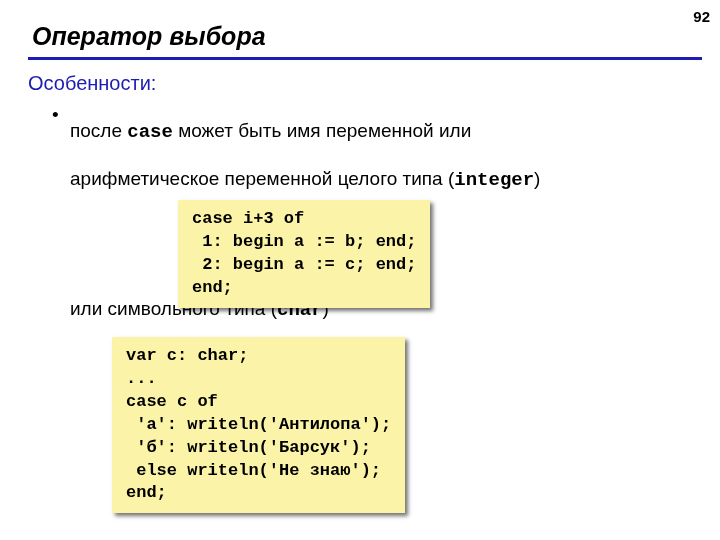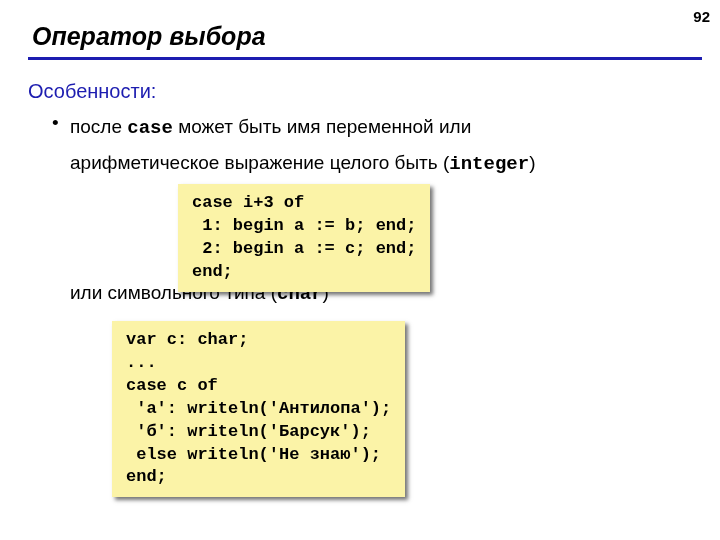--- a/index.html
+++ b/index.html
@@ -30,28 +30,28 @@
     border-radius: 27px;
   }
   .hr {
     border: none;
     border-top: 3px solid #1d1db0;
     margin: 0 18px 0 28px;
   }
   .subheading {
     color: #1d1db0;
     font-size: 20px;
-    padding: 20px 0 4px 28px;
+    padding: 12px 0 4px 28px;
   }
   .body-text {
     font-size: 19px;
     color: #000;
     line-height: 1.45;
     padding: 0 30px 0 70px;
-    margin-top: 6px;
+    margin-top: 18px;
   }
   .bullet-row {
     display: flex;
     align-items: flex-start;
     padding-left: 52px;
   }
   .bullet {
     width: 18px;
     font-size: 19px;
     line-height: 1.45;
@@ -102,21 +102,21 @@
 
 <div class="bullet-row">
   <div class="bullet">•</div>
   <div style="flex:1;">
     <div class="body-text" style="padding-left:0;">
       <span>после </span><span class="mono">case</span><span> может быть имя переменной или</span>
     </div>
   </div>
 </div>
 <div class="body-text">
-  <span>арифметическое выражение целого быть (</span><span class="mono">integer</span><span>)</span>
+  <span>арифметическое переменной целого типа (</span><span class="mono">integer</span><span>)</span>
 </div>
 
 <div class="code-wrap">
   <div class="code-box">case i+3 of
  1: begin a := b; end;
  2: begin a := c; end;
 end;</div>
 </div>
 
 <div class="mid-text">

